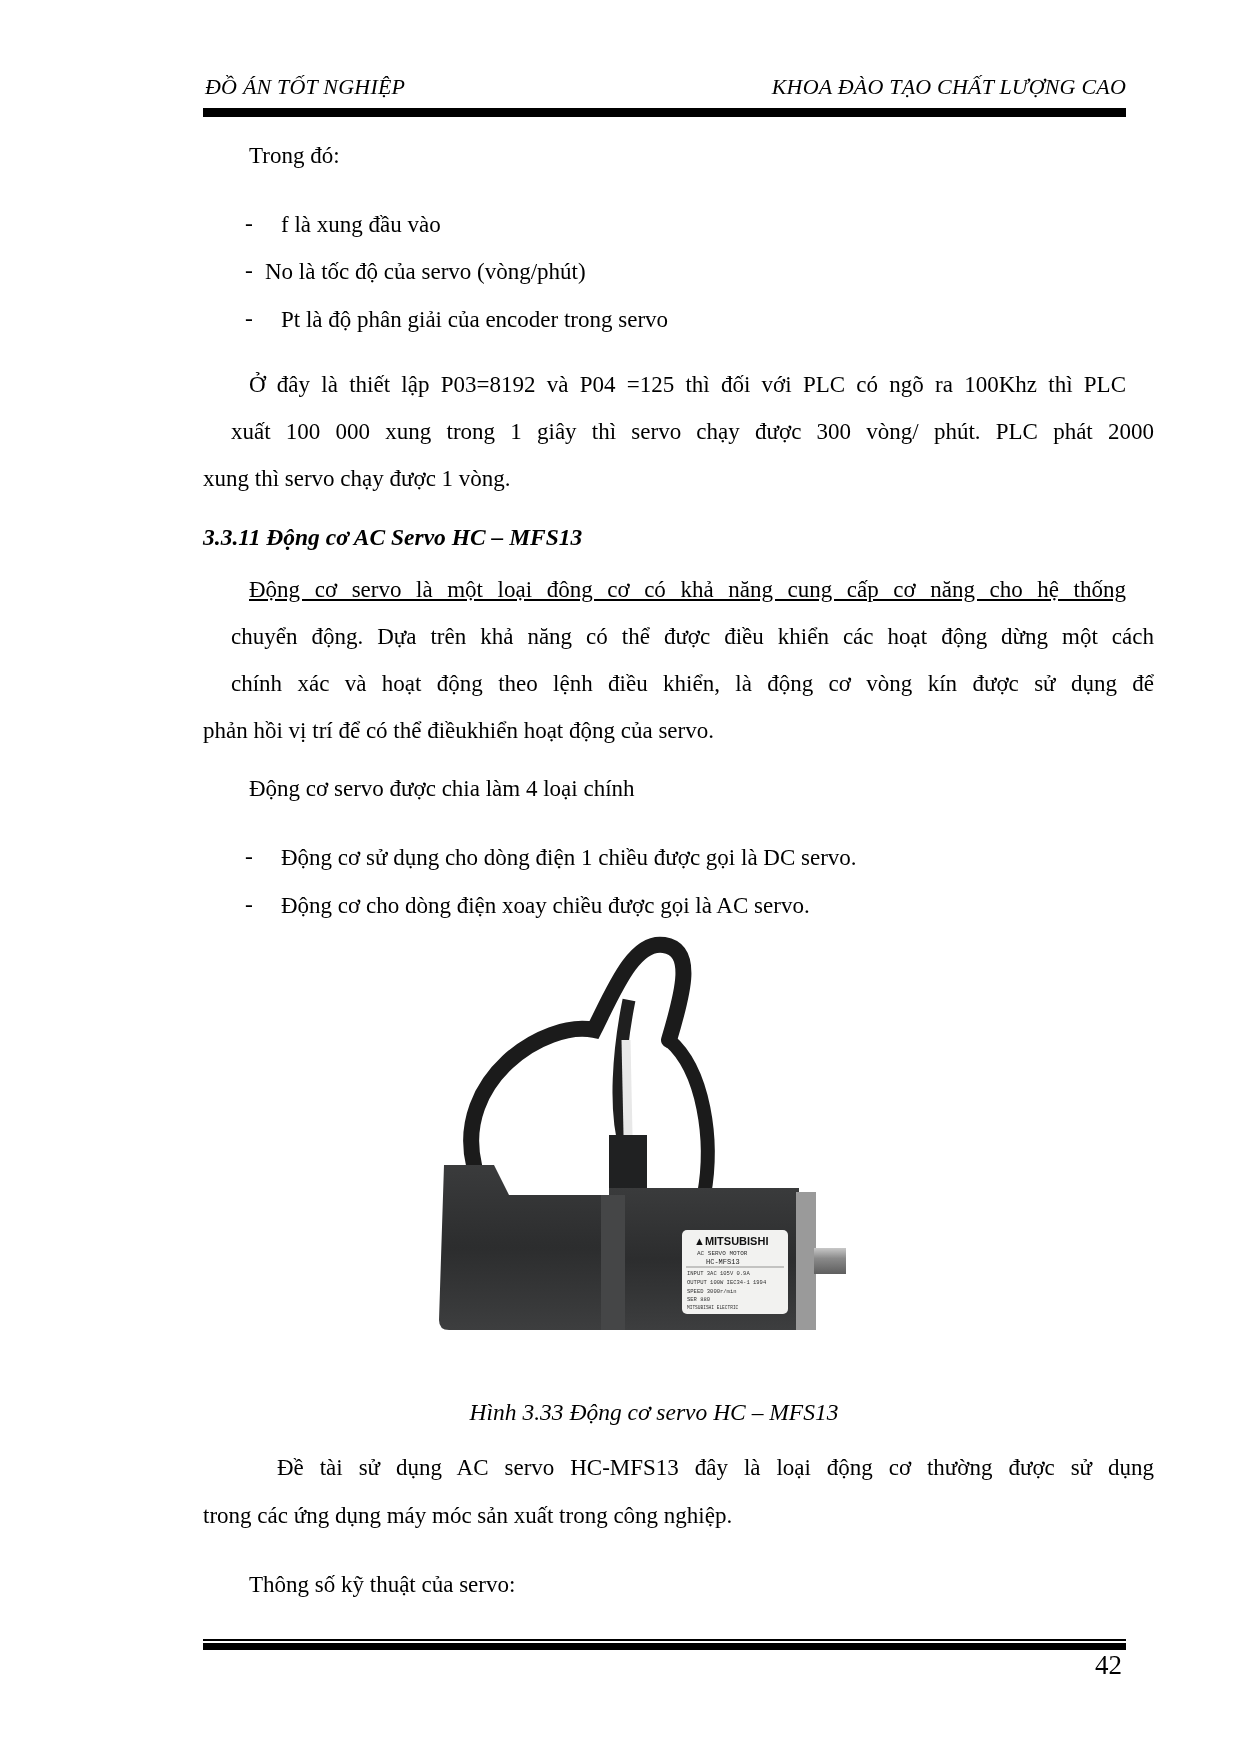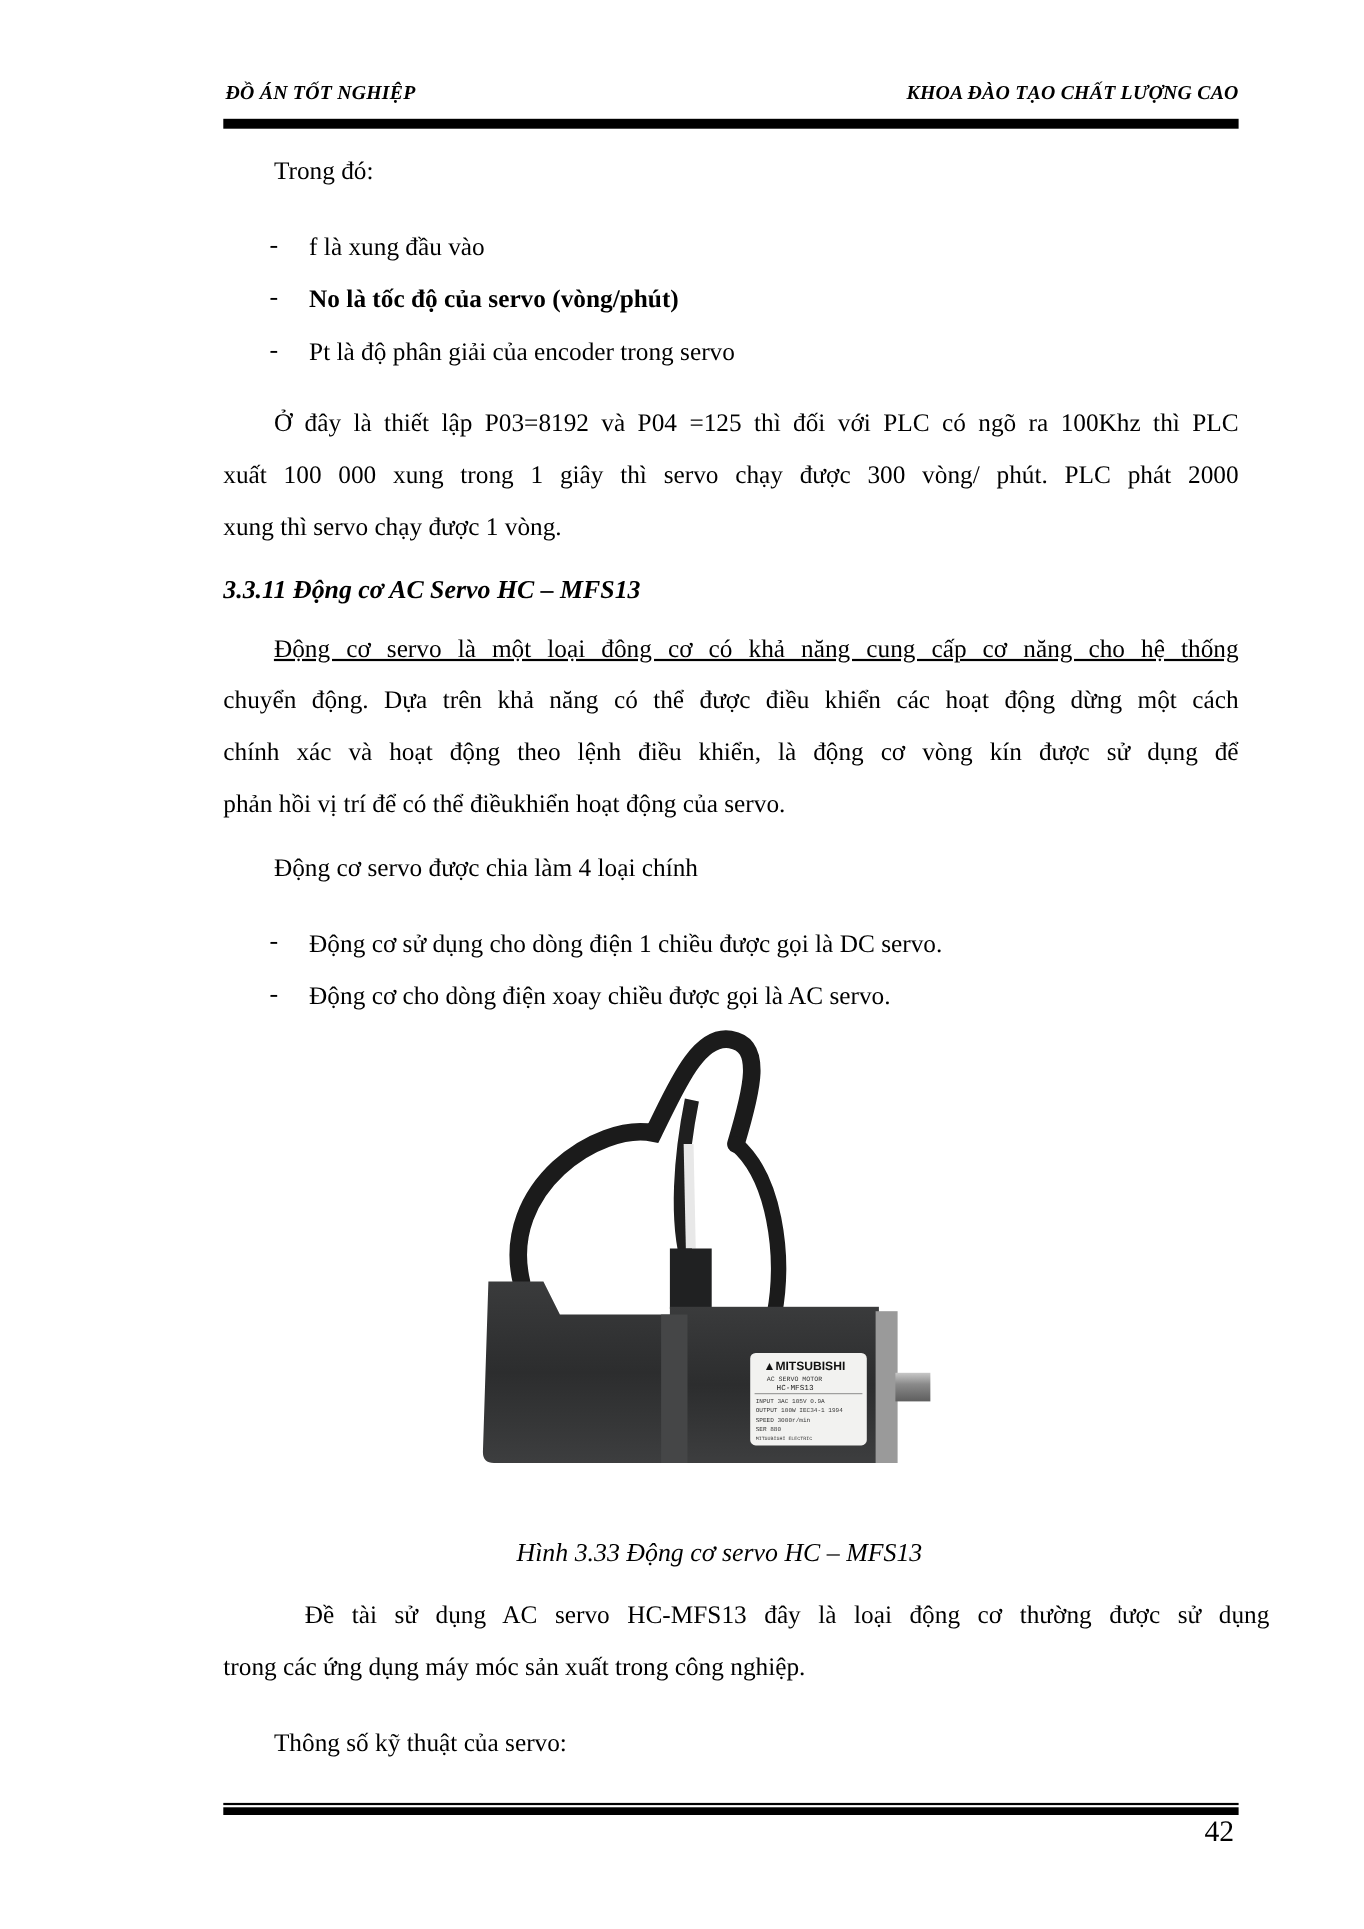--- a/index.html
+++ b/index.html
@@ -1,43 +1,43 @@
 <!DOCTYPE html>
 <html><head>
   <meta charset="utf-8">
   <style>
     html, body { margin:0; padding:0; background:#ffffff; }
     body { width:1240px; height:1754px; position:relative; overflow:hidden;
            font-family:"Liberation Serif", "DejaVu Serif", serif; color:#000; }
     .abs { position:absolute; white-space:nowrap; }
-    .hdr { font-style:italic; font-weight:bold; font-size:18px; top:74px; letter-spacing:0.2px; }
+    .hdr { font-style:italic; font-weight:normal; font-size:22px; top:74px; letter-spacing:0.2px; }
     .hdr-rule { position:absolute; left:203px; width:923px; top:108px; height:9px; background:#000; }
     .line { font-size:23px; line-height:28px; }
     .dash { position:absolute; font-size:23.5px; }
     .heading { font-style:italic; font-weight:bold; font-size:23.5px; }
     .caption { font-style:italic; font-size:23.5px; }
-    .justify { width:923px; text-align:justify; text-align-last:justify; }
+    .justify { width:923px; text-align:justify; text-align-last:justify;margin-left:28px; }
     .ftr-thin { position:absolute; left:203px; width:923px; top:1639px; height:2px; background:#000; }
     .ftr-thick { position:absolute; left:203px; width:923px; top:1643px; height:7px; background:#000; }
     .pagenum { font-size:27px; right:118px; top:1650px;text-align:right; }
     .figure { position:absolute; left:414px; top:930px; width:432px; height:432px; }
   </style>
 </head>
 <body>
 
 <div class="abs hdr" style="left:205px;">ĐỒ ÁN TỐT NGHIỆP</div>
 <div class="abs hdr" style="right:114px;">KHOA ĐÀO TẠO CHẤT LƯỢNG CAO</div>
 <div class="hdr-rule"></div>
 
 <div class="abs line" style="left:249px; top:142px;">Trong đó:</div>
 
 <div class="dash" style="left:245px; top:210px;">-</div>
 <div class="abs line" style="left:281px; top:211px;">f là xung đầu vào</div>
 <div class="dash" style="left:245px; top:257px;">-</div>
-<div class="abs line" style="left:281px; top:258px;font-weight:bold;">No là tốc độ của servo (vòng/phút)</div>
+<div class="abs line" style="left:265px; top:258px;">No là tốc độ của servo (vòng/phút)</div>
 <div class="dash" style="left:245px; top:305px;">-</div>
 <div class="abs line" style="left:281px; top:306px;">Pt là độ phân giải của encoder trong servo</div>
 
 <div class="abs line" style="left:249px; top:371px; width:877px; text-align:justify; text-align-last:justify;">Ở đây là thiết lập P03=8192 và P04 =125 thì đối với PLC có ngõ ra 100Khz thì PLC</div>
 <div class="abs line justify" style="left:203px; top:418px;">xuất 100 000 xung trong 1 giây thì servo chạy được 300 vòng/ phút. PLC phát 2000</div>
 <div class="abs line" style="left:203px; top:465px;">xung thì servo chạy được 1 vòng.</div>
 
 <div class="abs heading" style="left:203px; top:524px;">3.3.11 Động cơ AC Servo HC – MFS13</div>
 
 <div class="abs line" style="left:249px; top:576px; width:877px; text-align:justify; text-align-last:justify;text-decoration:underline;">Động cơ servo là một loại đông cơ có khả năng cung cấp cơ năng cho hệ thống</div>

